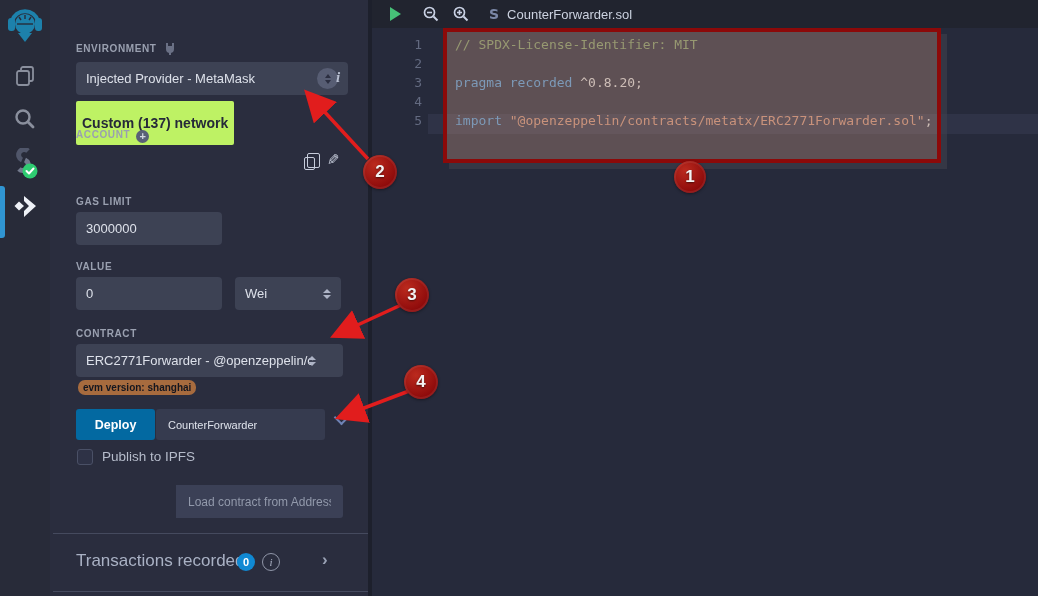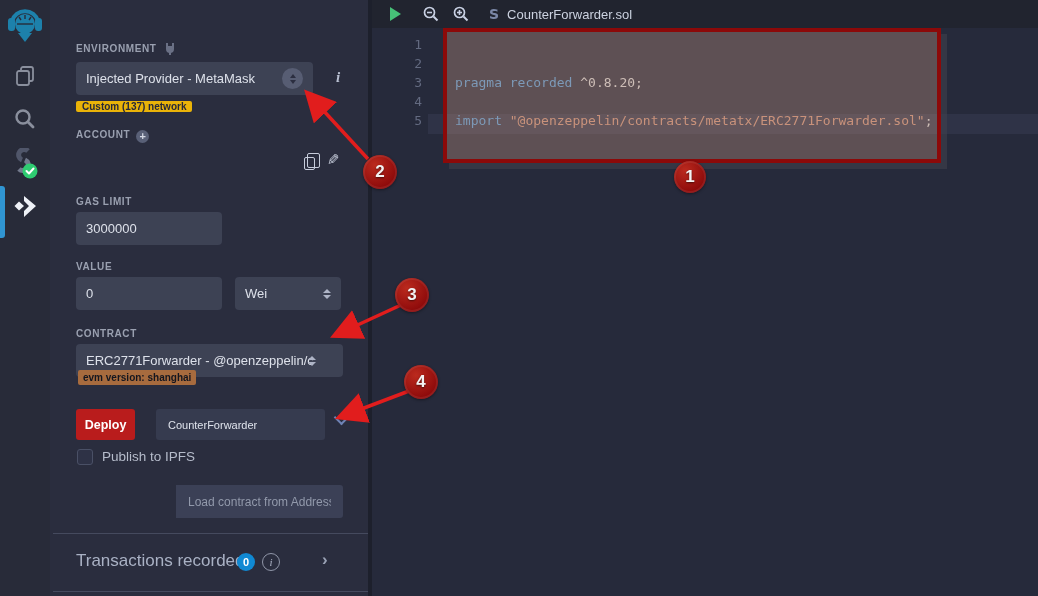--- a/index.html
+++ b/index.html
@@ -24,34 +24,34 @@
     padding:0 10px; color:#dde1ea; font-size:13px; white-space:nowrap; overflow:hidden; }
   .stepper { display:inline-flex; flex-direction:column; gap:2px; margin-left:auto; flex:none; }
   .stepper i { display:block; width:0; height:0; border-left:4px solid transparent; border-right:4px solid transparent; }
   .stepper .up { border-bottom:4px solid #aeb4c6; }
   .stepper .dn { border-top:4px solid #aeb4c6; }
   .circle-stepper { margin-left:auto; flex:none; width:21px; height:21px; border-radius:50%;
     background:#575d73; display:flex; flex-direction:column; align-items:center; justify-content:center; gap:2px; }
   .circle-stepper i { display:block; width:0; height:0; border-left:3.5px solid transparent; border-right:3.5px solid transparent; }
   .circle-stepper .up { border-bottom:4px solid #2b2e40; }
   .circle-stepper .dn { border-top:4px solid #2b2e40; }
-  .badge-gray { display:inline-block; background:#eab308; color:#262939; font-size:10px; font-weight:700;
-    padding:0 6px; border-radius:2px; }
+  .badge-gray { display:inline-block; background:#bef264; color:#262939; font-size:14px; font-weight:700;
+    padding:14px 6px; border-radius:2px; }
   .badge-evm { display:inline-block; background:#a76b3e; color:#14161f; font-size:10px; font-weight:700;
     padding:2px 5px; border-radius:2px; }
   .plus-circle { display:inline-flex; width:13px; height:13px; border-radius:50%; background:#596077;
     color:#d5d9e4; font-size:11px; line-height:12px; align-items:center; justify-content:center;
     vertical-align:-2px; margin-left:6px; font-weight:700; }
   .info-i { font-family:"Liberation Serif", serif; font-style:italic; font-weight:700; font-size:15px; color:#b9c0d2; }
   .icon-copy { position:absolute; width:11px; height:13px; border:1.5px solid #c7cddc; border-radius:2px; }
   .icon-copy::before { content:""; position:absolute; left:2px; top:-5px; width:11px; height:13px;
     border:1.5px solid #c7cddc; border-radius:2px; }
   .icon-edit { font-size:15px; color:#c7cddc; transform:scaleX(-1); display:inline-block; }
-  .btn-deploy { background:#b91c1c; border:none; border-radius:3px; color:#fff; font-weight:700;
-    font-size:12.5px; width:59px; height:31px; cursor:pointer; font-family:inherit; }
+  .btn-deploy { background:#0369a1; border:none; border-radius:3px; color:#fff; font-weight:700;
+    font-size:12.5px; width:79px; height:31px; cursor:pointer; font-family:inherit; }
   .deploy-param { background:#363b4f; border-radius:3px; height:31px; display:flex; align-items:center;
     padding-left:12px; color:#dfe3ec; font-size:11px; }
   .chev-down { display:inline-block; width:11px; height:11px; border-right:2.5px solid #6f83b5;
     border-bottom:2.5px solid #6f83b5; transform:rotate(45deg); }
   .checkbox { width:16px; height:16px; background:#2e3246; border:1px solid #4a5066; border-radius:3px; }
   .btn-ataddr { background:#377f91; border:none; border-radius:3px 0 0 3px; color:#1d5766; font-weight:700;
     font-size:12.5px; width:100px; height:33px; font-family:inherit; }
   .inp-ataddr { background:#3b4056; border:none; border-radius:0 3px 3px 0; width:167px; height:33px;
     color:#dde1ea; font-size:12px; padding:0 12px; font-family:inherit; }
   .inp-ataddr::placeholder { color:#9299ab; }
@@ -153,21 +153,21 @@
 
 
     <div class="p-abs" style="left:26px; top:42px; display:flex; align-items:center; gap:7px;">
       <span class="field-label">ENVIRONMENT</span>
       <svg width="12" height="13" viewBox="0 0 12 13">
         <path d="M3 1 v3 M9 1 v3" stroke="#6a7085" stroke-width="2"></path>
         <path d="M2 4 h8 v3 a4 4 0 0 1 -8 0 Z" fill="#6a7085"></path>
         <line x1="6" y1="10" x2="6" y2="13" stroke="#6a7085" stroke-width="2"></line>
       </svg>
     </div>
-    <div class="p-abs sel" style="left:26px; top:62px; width:237px;">
+    <div class="p-abs sel" style="left:26px; top:62px; width:272px;">
       <span>Injected Provider - MetaMask</span>
       <span class="circle-stepper">
           <i class="up"></i>
           <i class="dn"></i>
         </span>
     </div>
     <span class="p-abs info-i" style="left:286px; top:69px;">i</span>
     <span class="p-abs badge-gray" style="left:26px; top:101px;">Custom (137) network</span>
 
     <div class="p-abs" style="left:26px; top:124px;">
@@ -194,21 +194,21 @@
     </div>
 
     <span class="p-abs field-label" style="left:26px; top:328px;">CONTRACT</span>
     <div class="p-abs sel" style="left:26px; top:344px; width:267px;">
       <span style="overflow:hidden;">ERC2771Forwarder - @openzeppelin/c</span>
       <span class="stepper" style="margin-left:-6px;">
           <i class="up"></i>
           <i class="dn"></i>
         </span>
     </div>
-    <span class="p-abs badge-evm" style="left:28px; top:370px;">evm version: shanghai</span>
+    <span class="p-abs badge-evm" style="left:28px; top:380px;border-radius:7px;">evm version: shanghai</span>
 
     <button class="p-abs btn-deploy" style="left:26px; top:409px;">Deploy</button>
     <div class="p-abs deploy-param" style="left:106px; top:409px; width:169px;">
       <span>CounterForwarder</span>
     </div>
     <span class="p-abs chev-down" style="left:286px; top:412px;"></span>
 
     <div class="p-abs checkbox" style="left:27px; top:449px;"></div>
     <span class="p-abs" style="left:52px; top:449px; font-size:13.5px; color:#b6bccb;">Publish to IPFS</span>
 
@@ -245,21 +245,21 @@
       </svg>
       <span class="tb-gap" style="width:20px;"></span>
       <span class="sol-s">S</span>
       <span class="tab-name">CounterForwarder.sol</span>
     </div>
 
     <div id="codearea">
       <div id="activeline"></div>
       <div id="hlbox"></div>
       <div id="lines">
-          <div class="code-row"><span class="ln">1</span></div>
+          <div class="code-row"><span class="ln">1</span><span class="src"><span class="tok-comment">// SPDX-License-Identifier: MIT</span></span></div>
           <div class="code-row"><span class="ln">2</span><span class="src"></span></div>
           <div class="code-row"><span class="ln">3</span><span class="src"><span class="tok-keyword">pragma</span><span class="tok-plain"> </span><span class="tok-keyword">recorded</span><span class="tok-plain"> ^0.8.20;</span></span></div>
           <div class="code-row"><span class="ln">4</span><span class="src"></span></div>
           <div class="code-row"><span class="ln">5</span><span class="src"><span class="tok-keyword">import</span><span class="tok-plain"> </span><span class="tok-string">"@openzeppelin/contracts/metatx/ERC2771Forwarder.sol"</span><span class="tok-plain">;</span></span></div>
         </div>
     </div>
   </section>
 
   <svg id="arrows">
     <defs>

